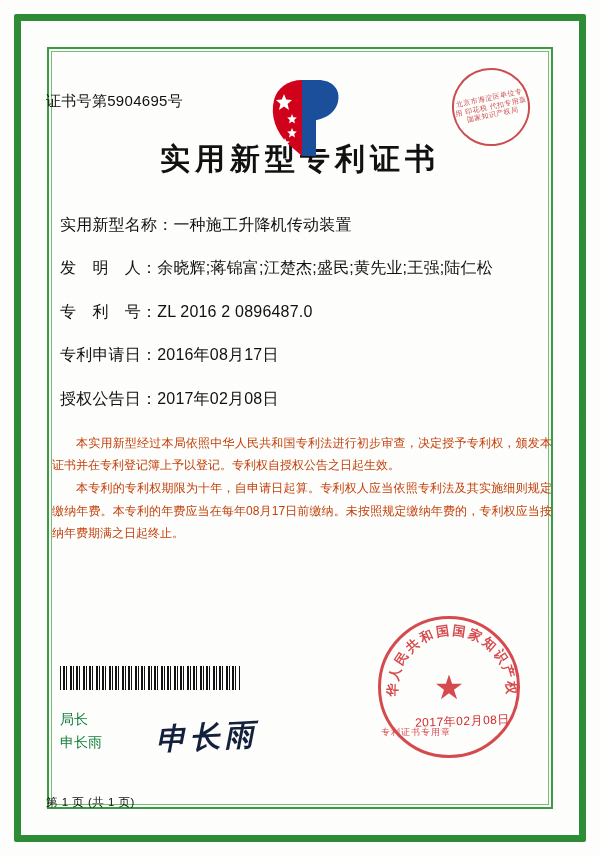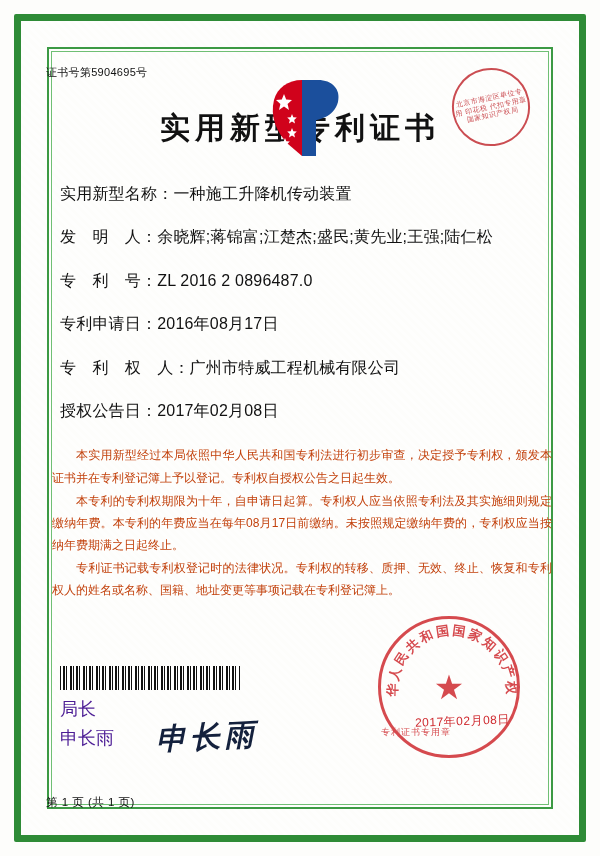--- a/index.html
+++ b/index.html
@@ -65,24 +65,24 @@
 
   .content {
     position: absolute;
     left: 46px;
     top: 52px;
     right: 46px;
     bottom: 40px;
   }
 
   .cert-no {
-    font-size: 11px;
+    font-size: 15px;
     color: #111;
     letter-spacing: 0.3px;
-    margin-top: 13px;
+    margin-top: 40px;
   }
 
   
   .logo {
     position: absolute;
     left: 50%;
     transform: translateX(-50%);
     top: 22px;
     width: 120px;
     height: 88px;
@@ -144,23 +144,23 @@
       #111 3px, #111 5px, #fff 5px, #fff 6px,
       #111 6px, #111 7px, #fff 7px, #fff 10px,
       #111 10px, #111 12px, #fff 12px, #fff 13px
     );
   }
 
   .signature-block {
     position: absolute;
     left: 14px;
     bottom: 62px;
-    font-size: 18px;
+    font-size: 14px;
     line-height: 1.65;
-    color: #4c1d95;
+    color: #15803d;
   }
 
   .handwriting {
     position: absolute;
     left: 110px;
     bottom: 58px;
     font-family: "DejaVu Serif", serif;
     font-size: 30px;
     font-weight: bold;
     font-style: italic;
@@ -284,31 +284,27 @@
       <div class="field-row">
         <span class="field-label">发　明　人：</span><span class="field-value">余晓辉;蒋锦富;江楚杰;盛民;黄先业;王强;陆仁松</span>
       </div>
       <div class="field-row">
         <span class="field-label">专　利　号：</span><span class="field-value">ZL 2016 2 0896487.0</span>
       </div>
       <div class="field-row">
         <span class="field-label">专利申请日：</span><span class="field-value">2016年08月17日</span>
       </div>
       <div class="field-row">
-        <span class="field-label">专　利　权　人：</span><span class="field-value">广州市特威工程机械有限公司</span>
-      </div>
-      <div class="field-row">
         <span class="field-label">授权公告日：</span><span class="field-value">2017年02月08日</span>
       </div>
     </div>
 
     <div class="body-text">
       <p class="para">本实用新型经过本局依照中华人民共和国专利法进行初步审查，决定授予专利权，颁发本证书并在专利登记簿上予以登记。专利权自授权公告之日起生效。</p>
       <p class="para">本专利的专利权期限为十年，自申请日起算。专利权人应当依照专利法及其实施细则规定缴纳年费。本专利的年费应当在每年08月17日前缴纳。未按照规定缴纳年费的，专利权应当按纳年费期满之日起终止。</p>
-      <p class="para">专利证书记载专利权登记时的法律状况。专利权的转移、质押、无效、终止、恢复和专利权人的姓名或名称、国籍、地址变更等事项记载在专利登记簿上。</p>
     </div>
 
     <div class="barcode"></div>
 
     <div class="signature-block">
       <div>局长</div>
       <div>申长雨</div>
     </div>
 
     <div class="handwriting">申长雨</div>

